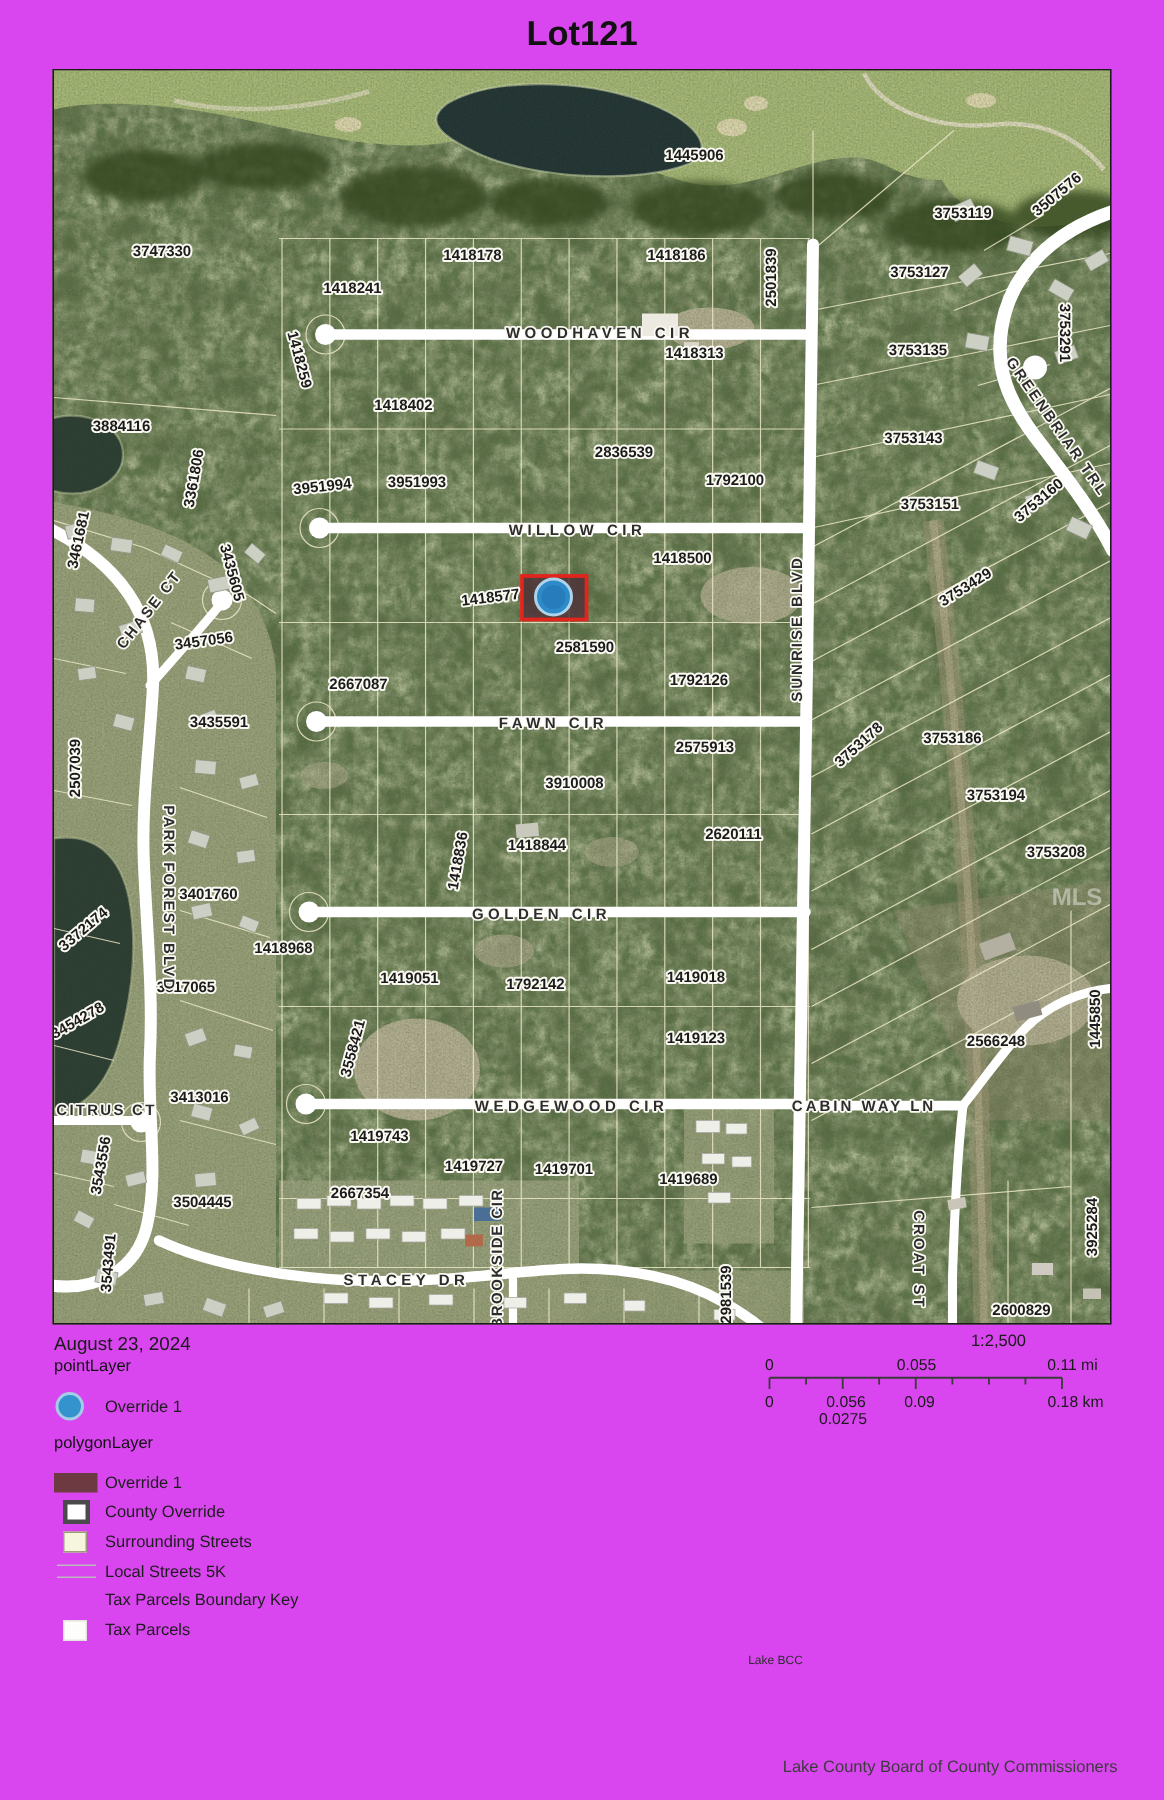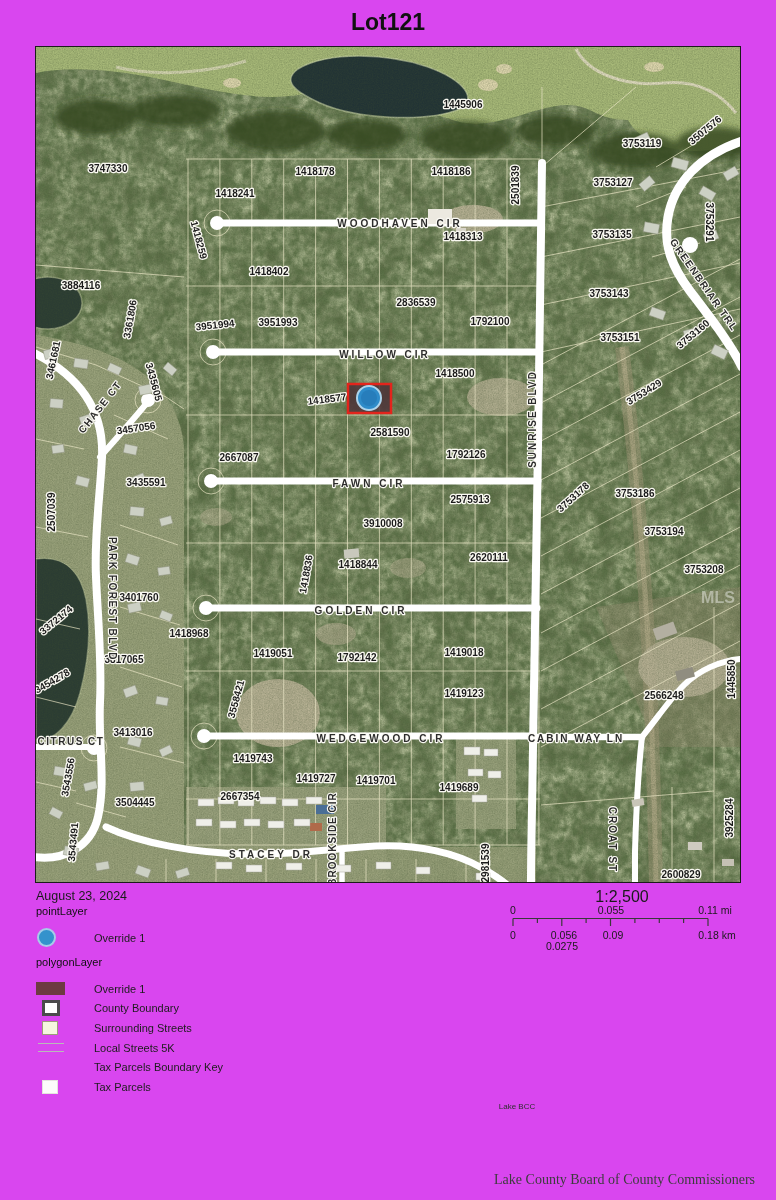--- a/index.html
+++ b/index.html
@@ -12,40 +12,40 @@
   #map-svg{display:block;width:704px;height:835px;}
   .plbl{font-family:"Liberation Sans","DejaVu Sans",sans-serif;font-weight:bold;font-size:10px;
         fill:#1b1b1b;stroke:#faf9f2;stroke-width:2.6px;paint-order:stroke;stroke-linejoin:round;
         text-anchor:middle;dominant-baseline:central;}
   .slbl{font-family:"Liberation Sans","DejaVu Sans",sans-serif;font-weight:bold;font-size:10px;
         fill:#2c2c2c;stroke:#fbfaf4;stroke-width:2.3px;paint-order:stroke;stroke-linejoin:round;
         text-anchor:middle;dominant-baseline:central;}
   .wmk{font-family:"Liberation Sans",sans-serif;font-weight:bold;font-size:16px;
        fill:#ffffff;opacity:.42;text-anchor:middle;}
   .date{position:absolute;left:36px;top:889px;font-size:12.5px;color:#1a1a1a;text-align:right;}
-  .scale-ratio{position:absolute;left:560px;top:888px;width:124px;text-align:center;
-               font-size:16px;color:#1a1a1a;}
+  .scale-ratio{position:absolute;left:560px;top:888px;width:124px;text-align:right;
+               font-size:11px;color:#1a1a1a;}
   .scale-lbl{position:absolute;transform:translateX(-50%);font-size:10.5px;color:#1a1a1a;white-space:nowrap;}
   #scale-bar{position:absolute;left:508px;top:917px;}
   .legend{position:absolute;left:36px;top:905px;width:320px;}
   .lg-header{font-size:11px;font-weight:normal;color:#101010;height:14px;margin-bottom:9px;}
-  .lg-row{display:flex;align-items:center;height:19.6px;gap:24px;}
+  .lg-row{display:flex;align-items:center;height:19.6px;}
   .lg-row.pt{height:19px;margin-bottom:9px;}
   .swcol{width:34px;flex:0 0 34px;display:flex;align-items:center;}
   .lg-label{font-size:11px;color:#1d1d1d;}
   .sw-point{width:15px;height:15px;border-radius:50%;background:#3492cc;border:2px solid #a6cce8;margin-left:1px;}
   .sw-maroon{width:29px;height:13px;background:#6e3a42;}
   .sw-county{width:12px;height:10px;border:3px solid #4b4b4b;background:#fff;margin-left:6px;}
   .sw-surrounding{width:14px;height:12px;border:1px solid #9c9c7a;background:#f6f6df;margin-left:6px;}
   .sw-none{width:0;height:0;}
   .sw-doubleline{width:26px;height:7px;border-top:1px solid #b9b9b9;border-bottom:1px solid #b9b9b9;margin-left:2px;}
   .sw-faint{width:14px;height:12px;border:1px solid #e4e4de;background:#fdfdfb;margin-left:6px;}
   .lake-bcc{position:absolute;left:517px;top:1102px;transform:translateX(-50%);
             font-size:8px;color:#2e2e2e;}
-  .footer-attr{position:absolute;right:21px;top:1172px;font-size:14px;color:#3c3c3c;font-family:Liberation Serif, serif;}
+  .footer-attr{position:absolute;right:31px;top:1172px;font-size:11px;color:#3c3c3c;}
 </style>
 </head>
 <body>
 
 <div class="page">
 
   <div class="title">Lot121</div>
 
   <div class="map-frame">
     <svg id="map-svg" viewBox="0 0 704 835" xmlns="http://www.w3.org/2000/svg">
@@ -427,21 +427,21 @@
         <div class="lg-row">
           <div class="swcol">
             <div class="sw-maroon"></div>
           </div>
           <span class="lg-label">Override 1</span>
         </div>
         <div class="lg-row">
           <div class="swcol">
             <div class="sw-county"></div>
           </div>
-          <span class="lg-label">County Boundary</span>
+          <span class="lg-label">County Override</span>
         </div>
         <div class="lg-row">
           <div class="swcol">
             <div class="sw-surrounding"></div>
           </div>
           <span class="lg-label">Surrounding Streets</span>
         </div>
         <div class="lg-row">
           <div class="swcol">
             <div class="sw-doubleline"></div>

